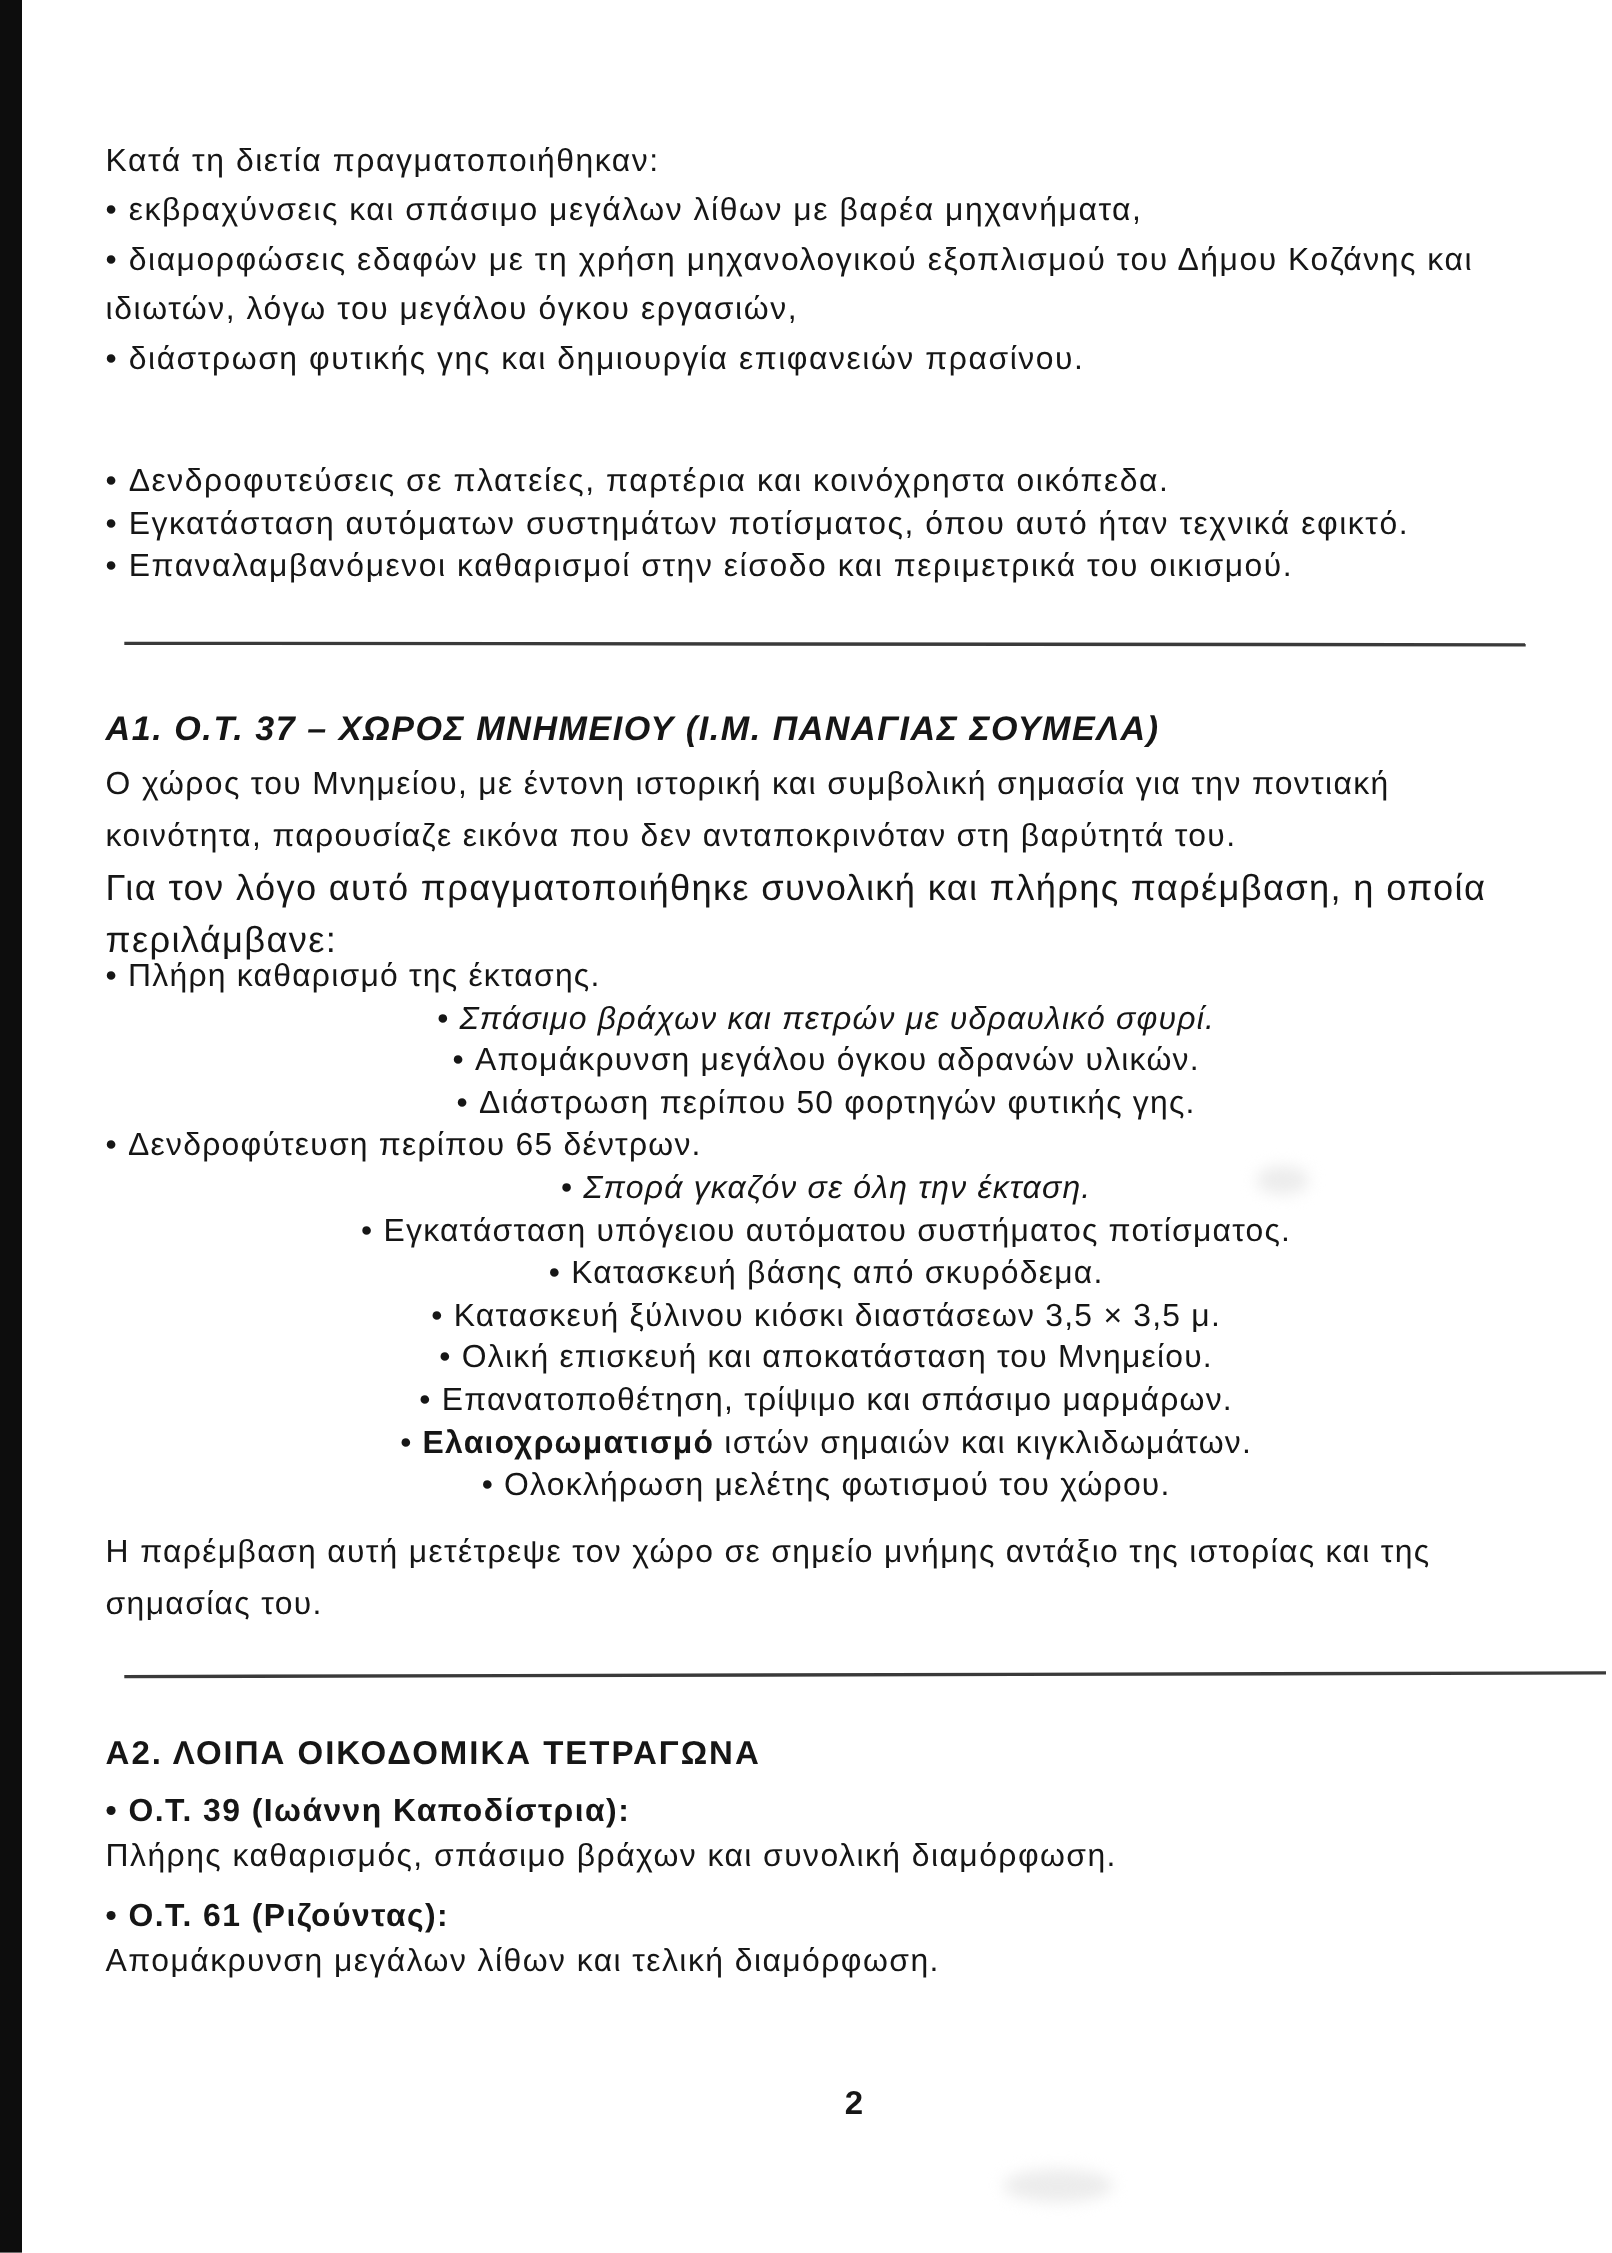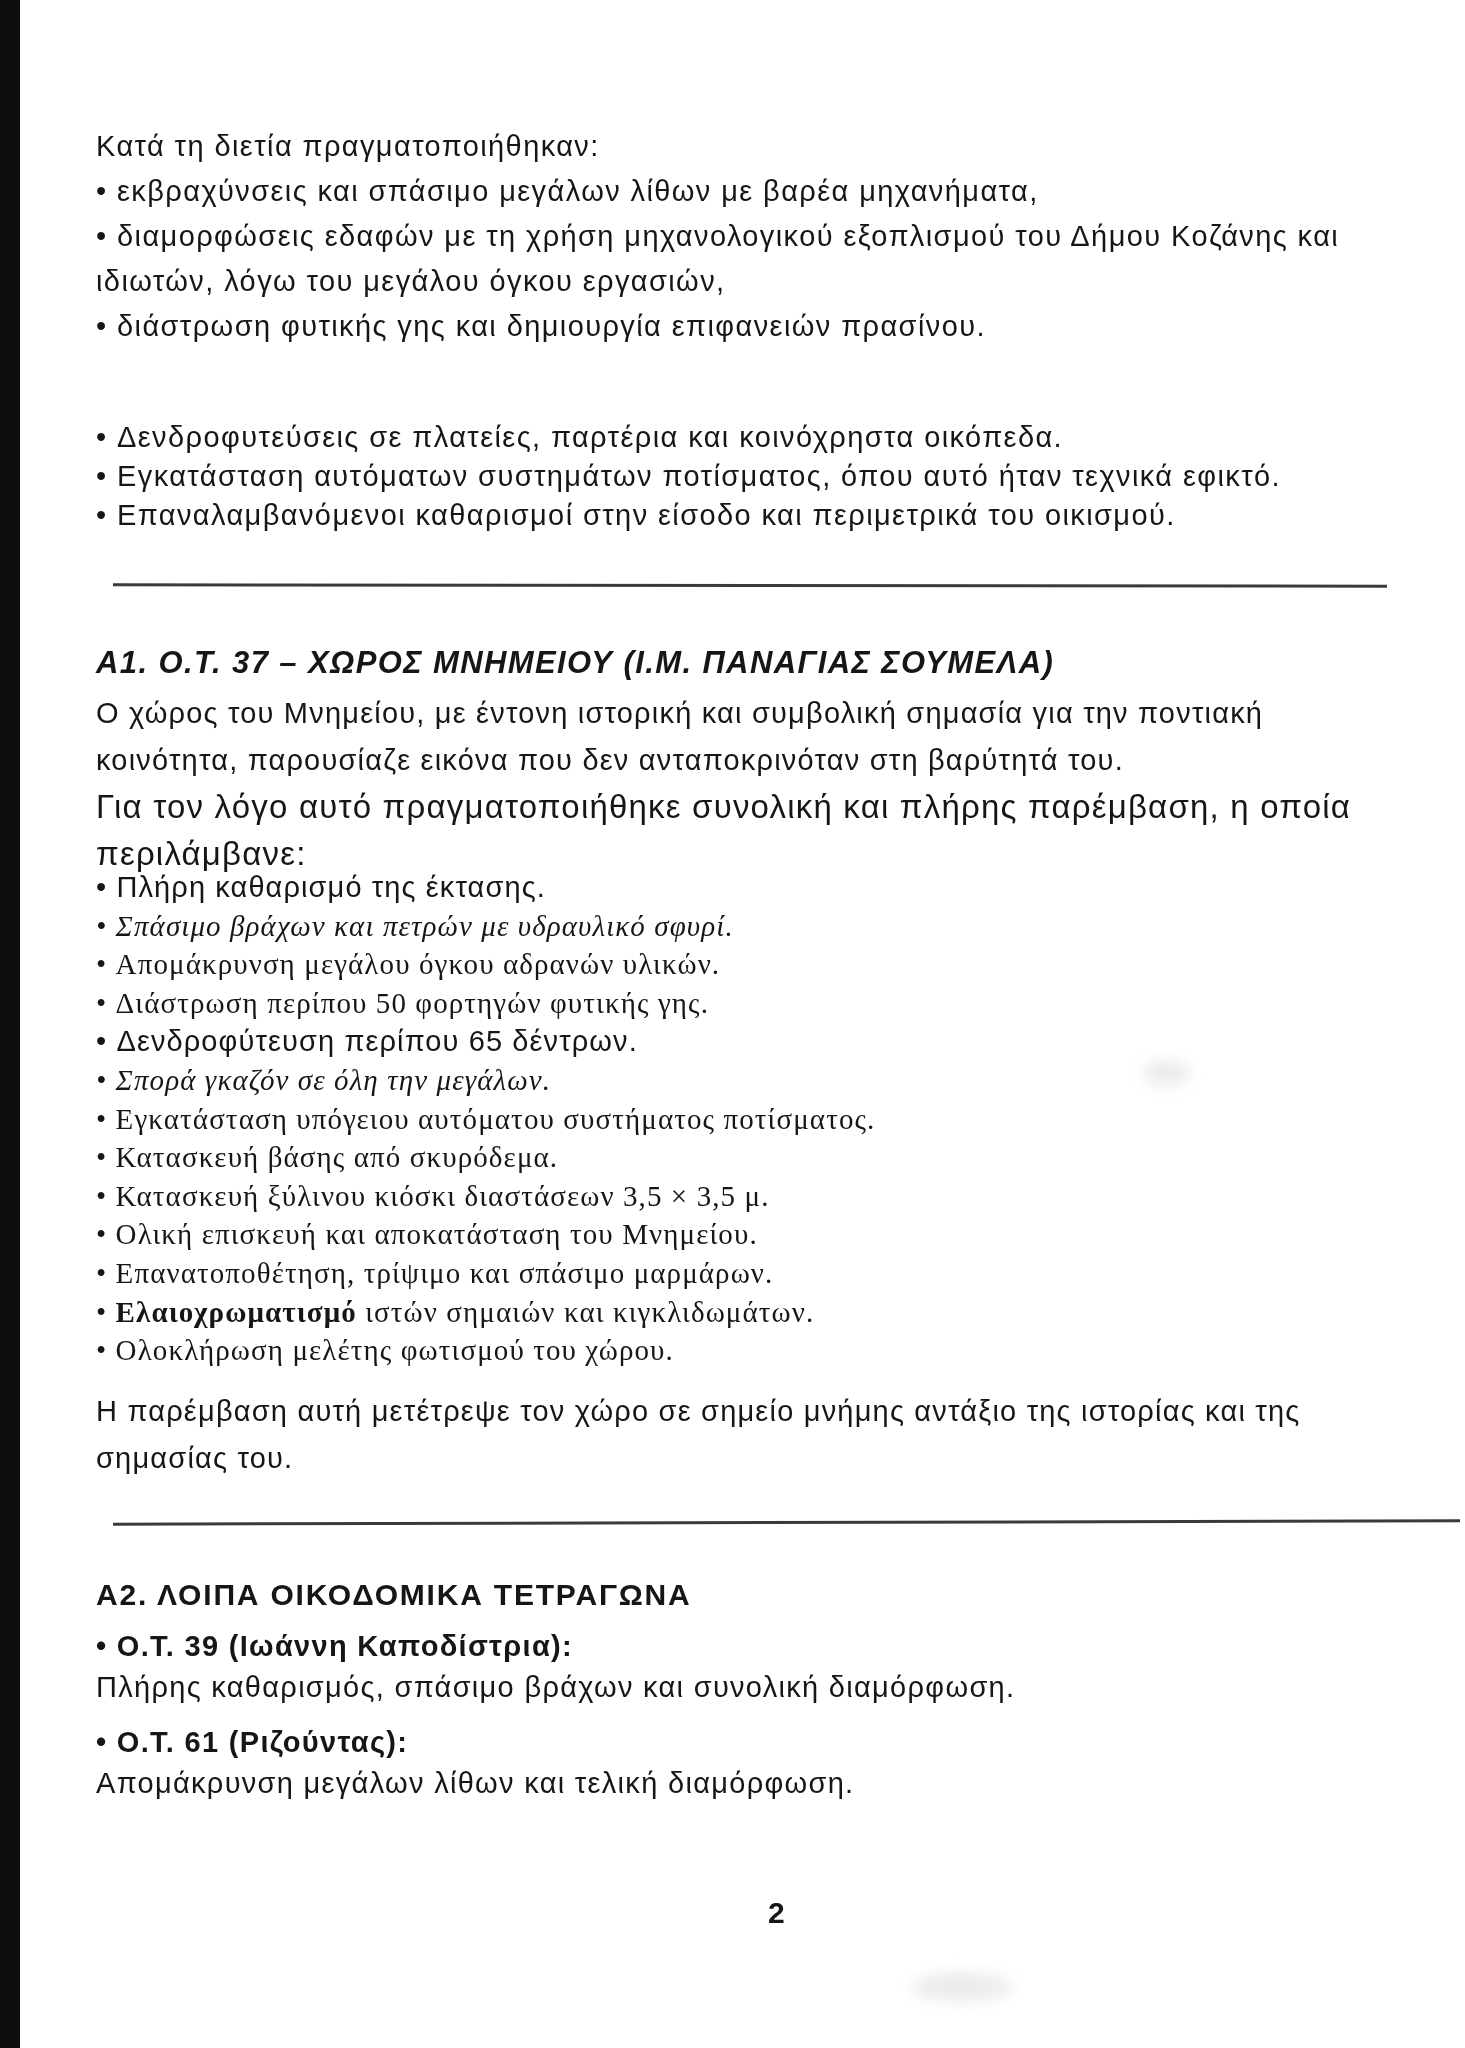--- a/index.html
+++ b/index.html
@@ -3,21 +3,21 @@
 <meta charset="utf-8">
 <style>
   html,body{margin:0;padding:0;}
   body{
     width:1465px;height:2048px;position:relative;background:#ffffff;
     font-family:"Liberation Sans",sans-serif;color:#161616;overflow:hidden;
   }
   .scan-edge{position:absolute;left:0;top:0;width:20px;height:2048px;background:#0d0d0d;}
   .blk{position:absolute;left:96px;}
   .sans{font-family:"Liberation Sans",sans-serif;}
-  .serif{font-family:Liberation Serif, serif;}
+  .serif{font-family:Liberation Sans, sans-serif;text-align:center;}
   .it{font-style:italic;}
   .bold{font-weight:bold;}
 
   .intro{top:124px;width:1300px;font-size:29px;line-height:45px;letter-spacing:1.4px;}
   .extras{top:418px;width:1310px;font-size:29px;line-height:39px;letter-spacing:1.4px;}
   .li::before{content:"\2022\00a0";}
 
   .rule{position:absolute;height:3px;background:#3a3a3a;}
   .rule1{left:113px;top:584px;width:1274px;transform:rotate(0.06deg);}
   .rule2{left:113px;top:1521px;width:1347px;transform:rotate(-0.14deg);}
@@ -67,21 +67,21 @@
 <div class="blk a1-heading">Α1. Ο.Τ. 37 – ΧΩΡΟΣ ΜΝΗΜΕΙΟΥ (Ι.Μ. ΠΑΝΑΓΙΑΣ ΣΟΥΜΕΛΑ)</div>
 <div class="blk a1-p1 sans">Ο χώρος του Μνημείου, με έντονη ιστορική και συμβολική σημασία για την ποντιακή κοινότητα, παρουσίαζε εικόνα που δεν ανταποκρινόταν στη βαρύτητά του.</div>
 <div class="blk a1-p2 sans">Για τον λόγο αυτό πραγματοποιήθηκε συνολική και πλήρης παρέμβαση, η οποία περιλάμβανε:</div>
 
 <div class="blk a1-list">
   <div class="li sans">Πλήρη καθαρισμό της έκτασης.</div>
   <div class="li serif it">Σπάσιμο βράχων και πετρών με υδραυλικό σφυρί.</div>
   <div class="li serif">Απομάκρυνση μεγάλου όγκου αδρανών υλικών.</div>
   <div class="li serif">Διάστρωση περίπου 50 φορτηγών φυτικής γης.</div>
   <div class="li sans">Δενδροφύτευση περίπου 65 δέντρων.</div>
-  <div class="li serif it">Σπορά γκαζόν σε όλη την μεγάλων.</div>
+  <div class="li serif it">Σπορά γκαζόν σε όλη την έκταση.</div>
   <div class="li serif">Εγκατάσταση υπόγειου αυτόματου συστήματος ποτίσματος.</div>
   <div class="li serif">Κατασκευή βάσης από σκυρόδεμα.</div>
   <div class="li serif">Κατασκευή ξύλινου κιόσκι διαστάσεων 3,5 × 3,5 μ.</div>
   <div class="li serif">Ολική επισκευή και αποκατάσταση του Μνημείου.</div>
   <div class="li serif">Επανατοποθέτηση, τρίψιμο και σπάσιμο μαρμάρων.</div>
   <div class="li serif"><span class="bold">Ελαιοχρωματισμό</span><span> ιστών σημαιών και κιγκλιδωμάτων.</span></div>
   <div class="li serif">Ολοκλήρωση μελέτης φωτισμού του χώρου.</div>
 </div>
 
 <div class="blk a1-closing sans">Η παρέμβαση αυτή μετέτρεψε τον χώρο σε σημείο μνήμης αντάξιο της ιστορίας και της σημασίας του.</div>

